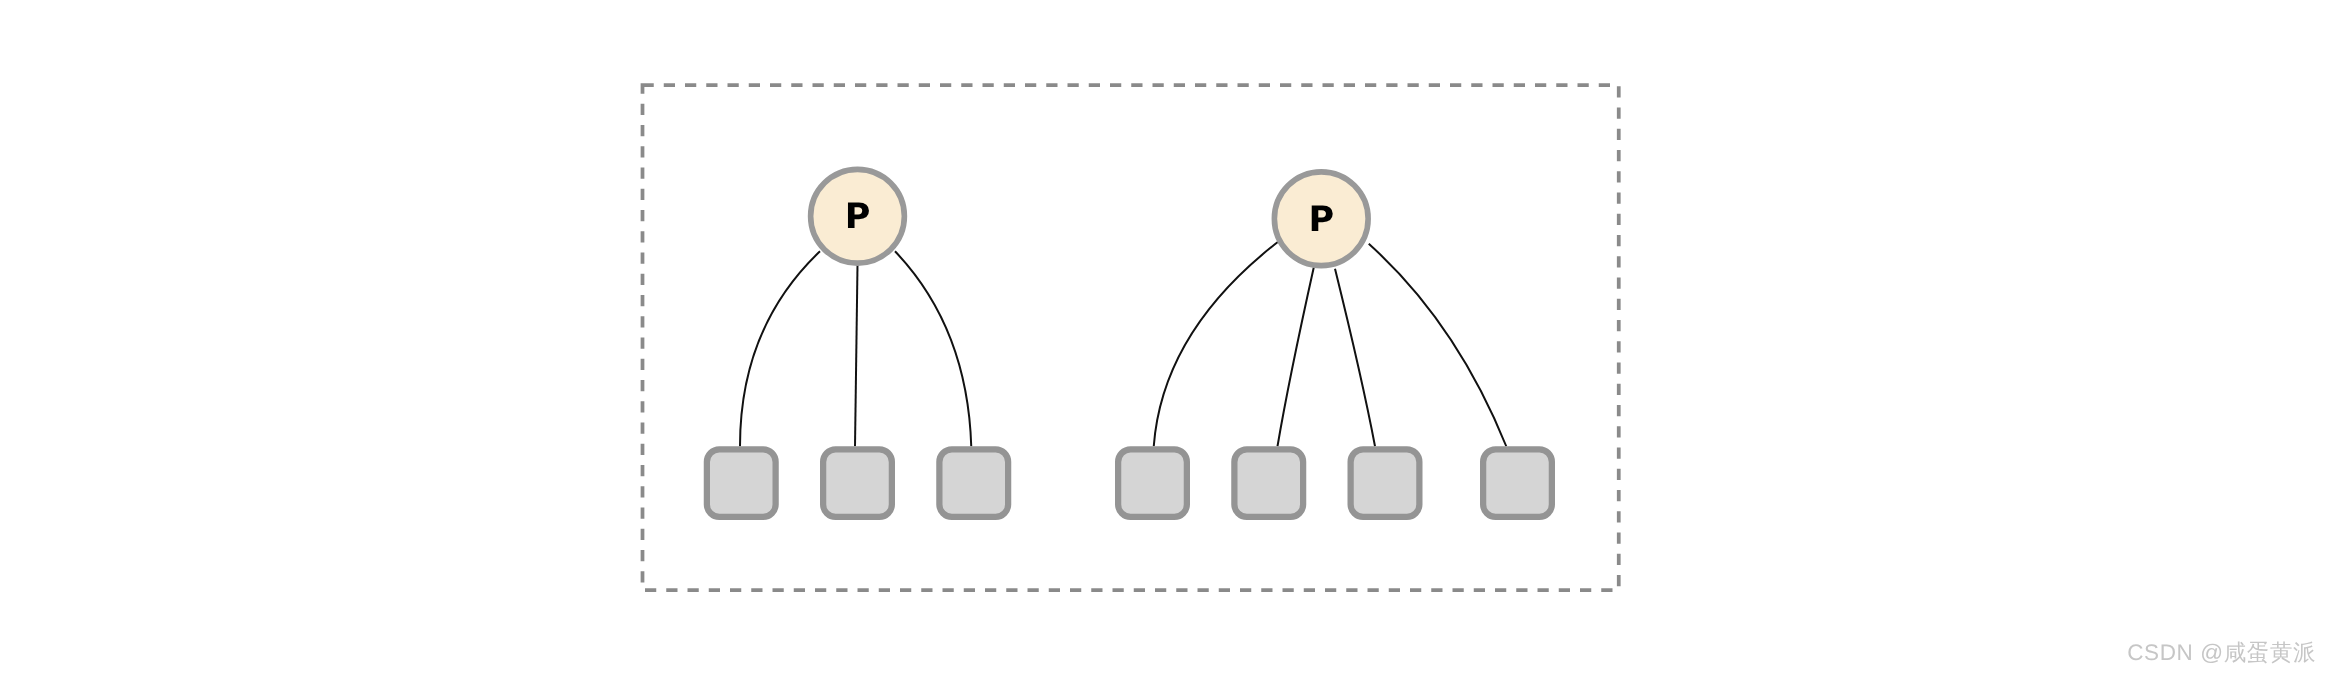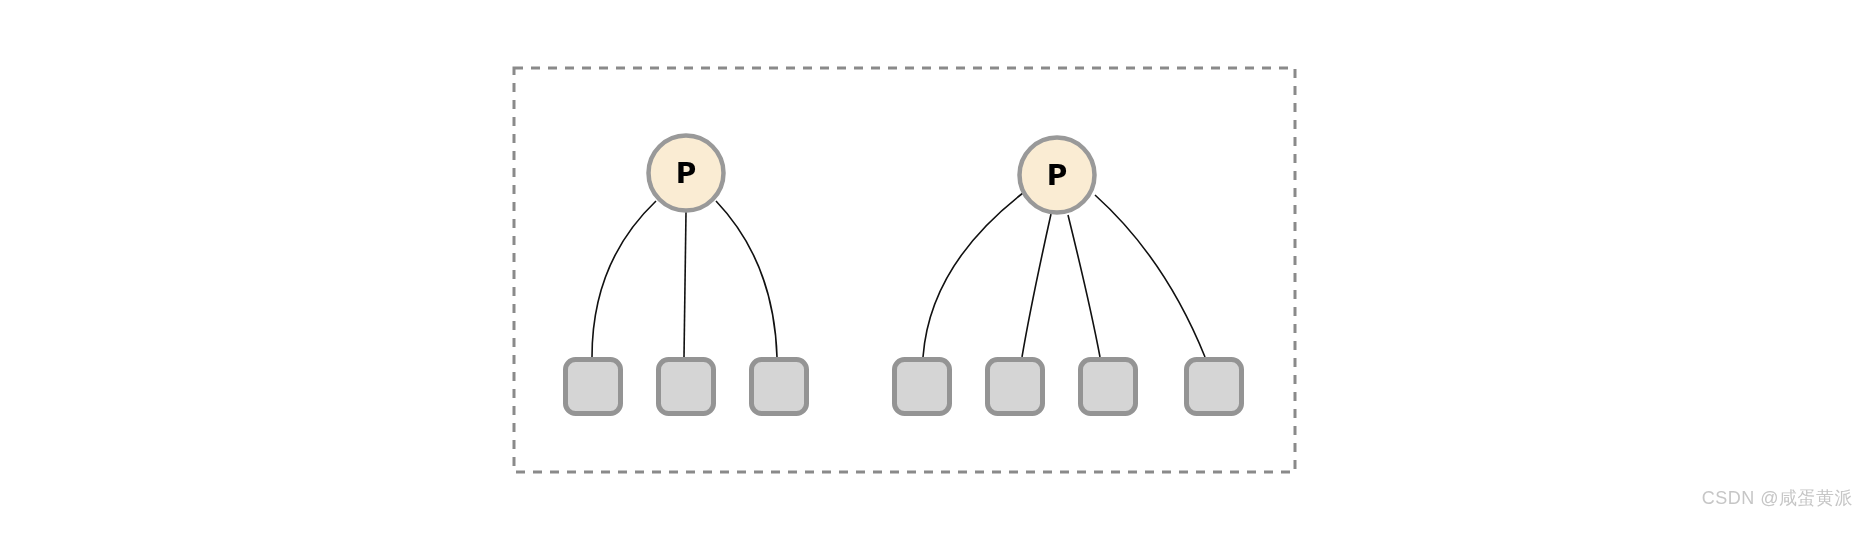--- a/index.html
+++ b/index.html
@@ -21,21 +21,21 @@
     top: 0;
     display: block;
   }
   .node-label {
     font-family: "DejaVu Sans", "Liberation Sans", sans-serif;
     font-weight: bold;
     font-size: 28px;
   }
   .watermark {
     position: absolute;
-    top: 486px;
+    top: 510px;
     right: 17px;
     font-size: 18px;
     letter-spacing: 0.5px;
     white-space: nowrap;
     user-select: none;
   }
 </style>
 </head>
 <body>
 

